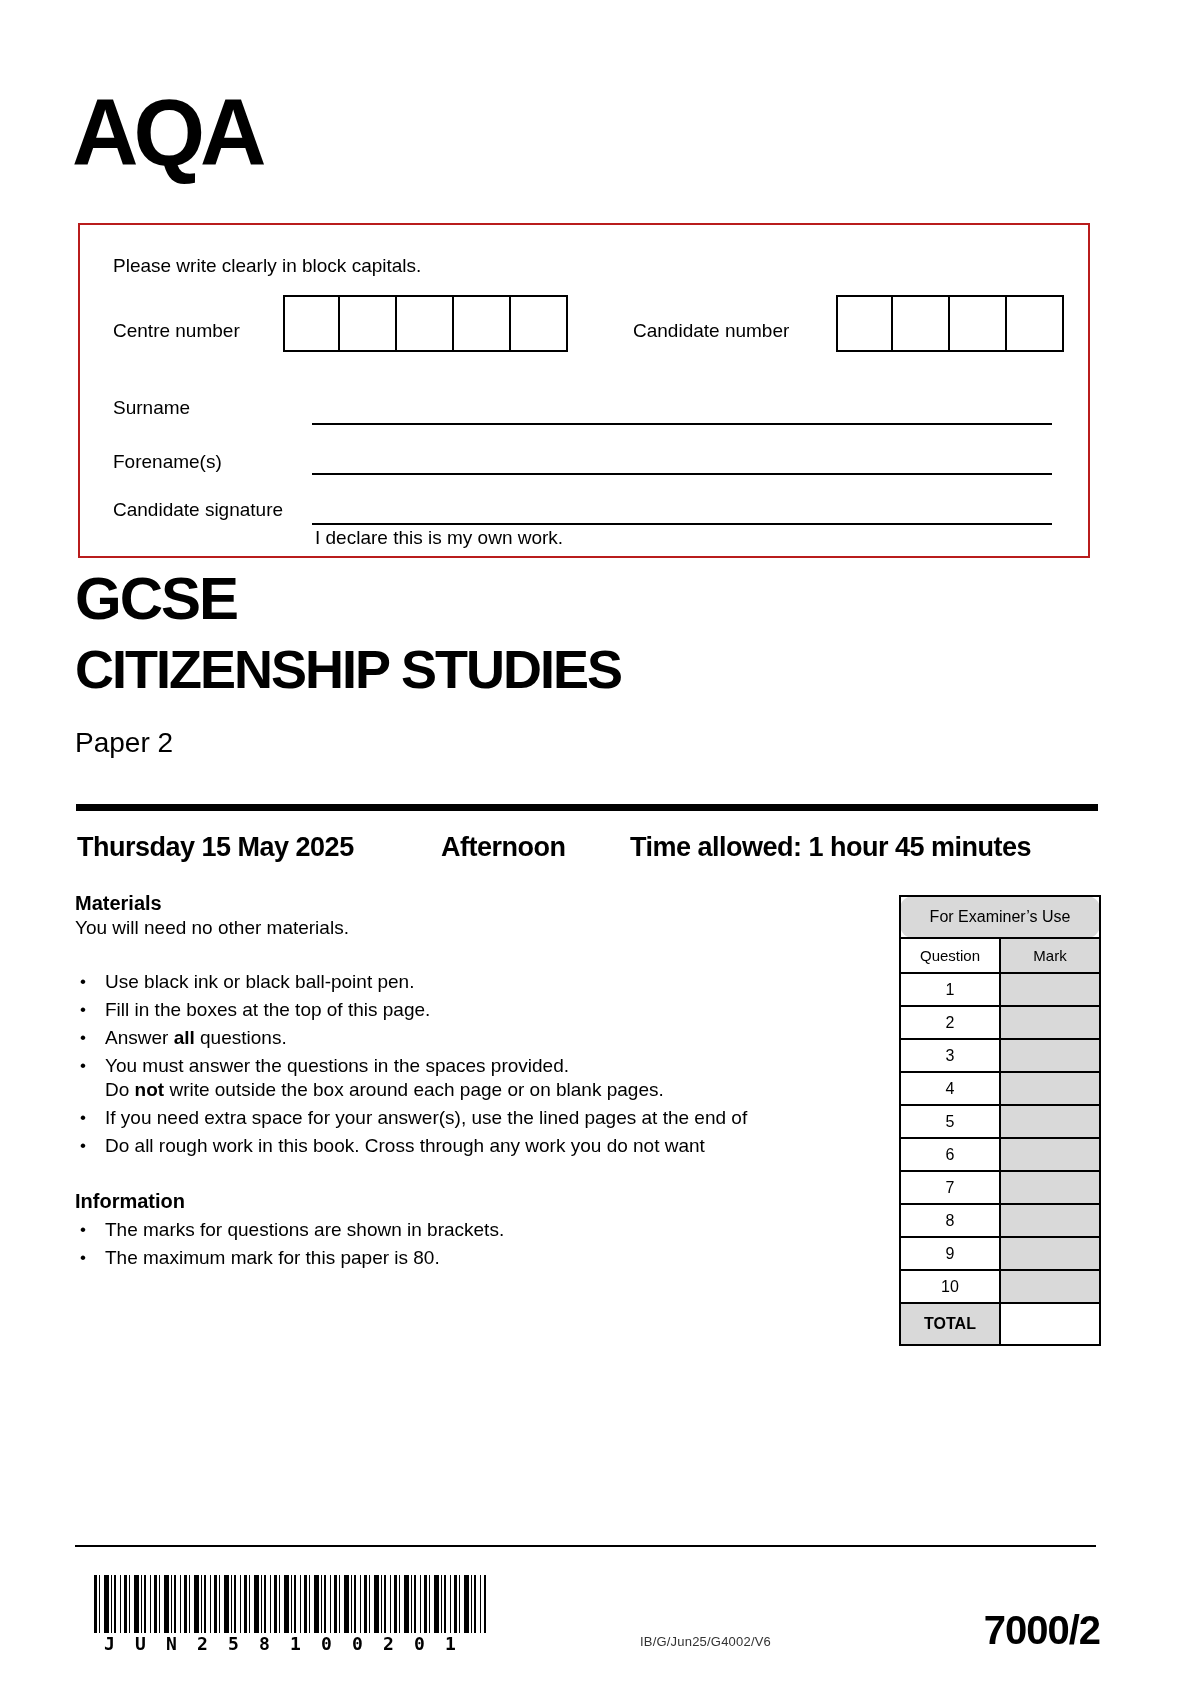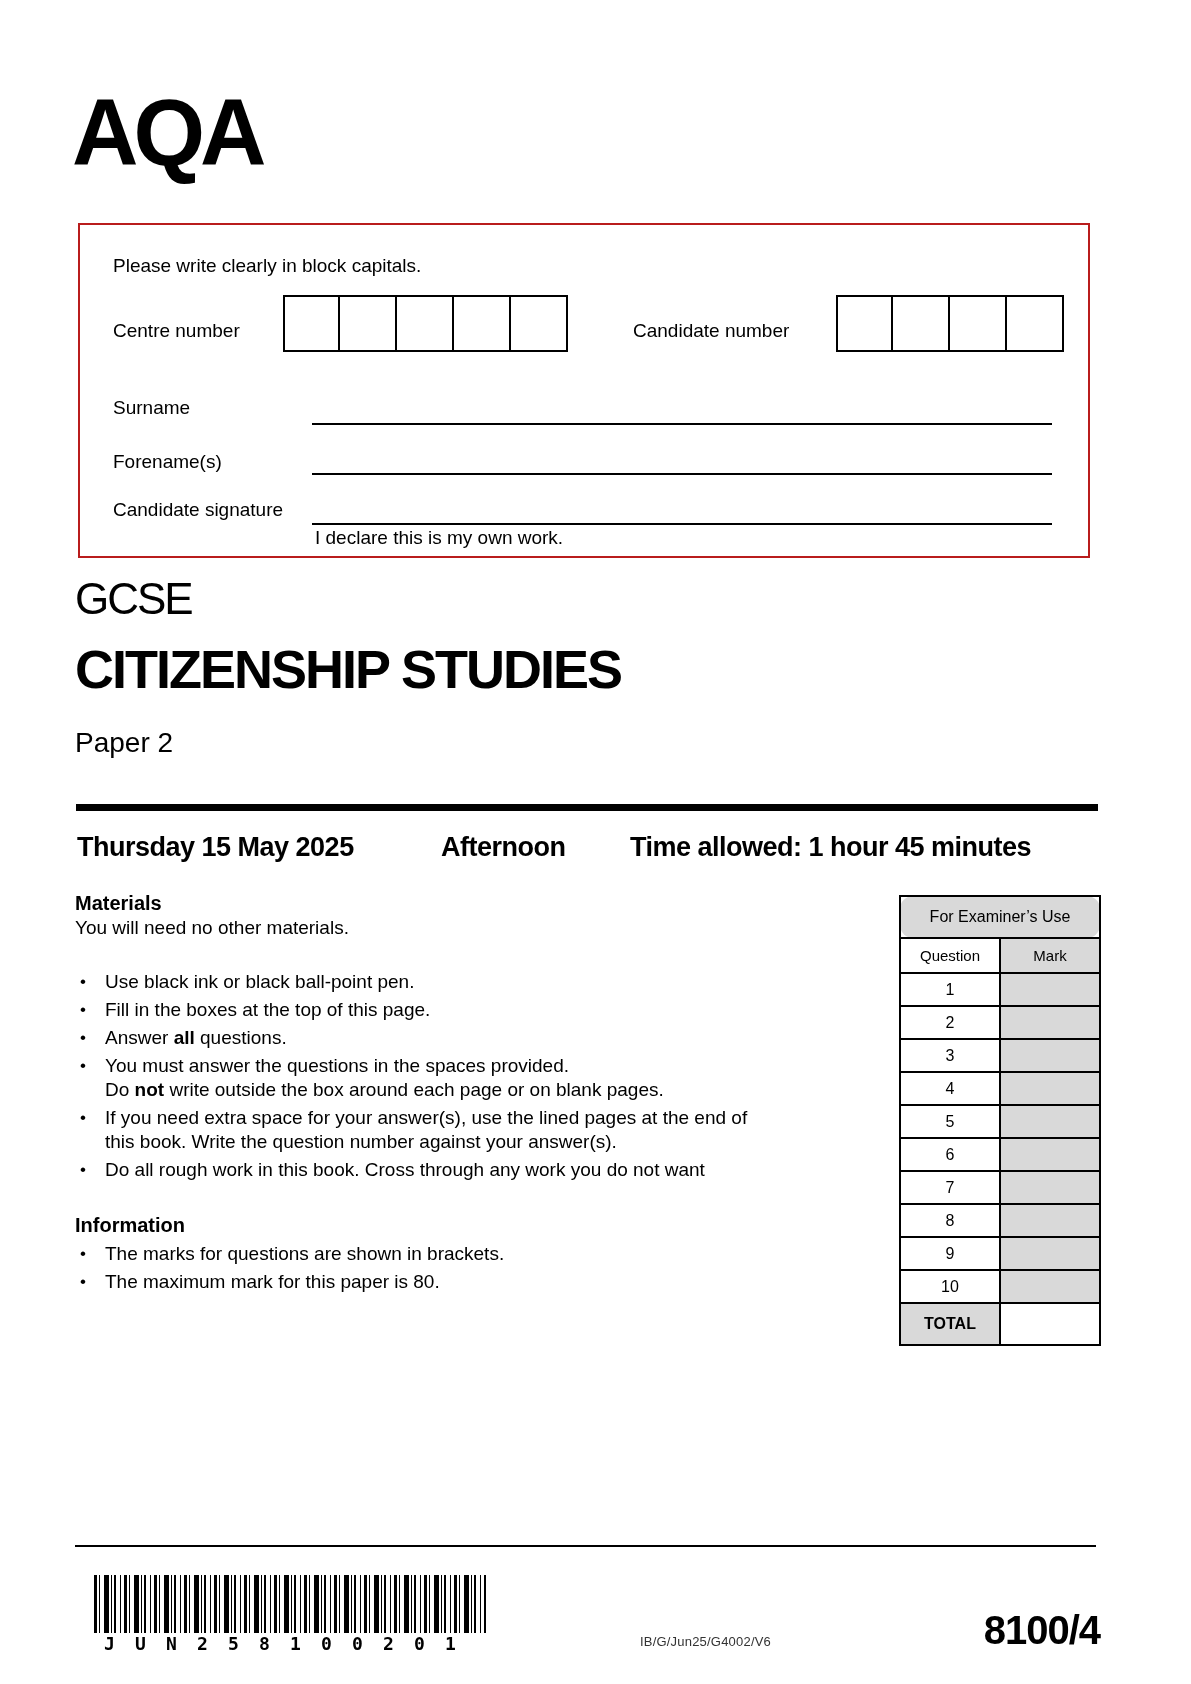--- a/index.html
+++ b/index.html
@@ -17,21 +17,21 @@
   .instruction { position:absolute; left:33px; top:30px; font-size:19px; }
   .cellrow { position:absolute; display:flex; }
   .num-cell { width:57px; height:57px; border:2px solid #000; background:#fff; }
   .num-cell + .num-cell { border-left:none; }
   .centre-cells { left:203px; top:70px; }
   .cand-cells { left:756px; top:70px; }
   .write-line { position:absolute; left:232px; width:740px; height:0; border-bottom:2px solid #000; }
   .decl { position:absolute; left:235px; top:302px; font-size:19px; }
 
   
-  .t-qual    { position:absolute; left:75px; top:568px;  font-size:44px; font-weight:400; letter-spacing:-2px; line-height:62px; }
+  .t-qual    { position:absolute; left:75px; top:568px;  font-size:60px; font-weight:700; letter-spacing:-2px; line-height:62px; }
   .t-subject { position:absolute; left:75px; top:638px;  font-size:54px; font-weight:700; letter-spacing:-2px; line-height:62px; }
   .t-paper   { position:absolute; left:75px; top:726px;  font-size:28px; font-weight:400; line-height:34px; }
 
   .rule-thick { position:absolute; left:76px; top:804px; width:1022px; height:7px; background:#000; }
 
   
   .session { position:absolute; left:75px; top:832px; width:1030px; height:36px; font-size:27px; font-weight:600; letter-spacing:-0.5px; }
   .session span { position:absolute; top:0; white-space:nowrap; }
   .s-date { left:2px; } .s-tod { left:366px; } .s-time { left:555px; }
 
@@ -150,24 +150,20 @@
             </div>
             <div class="b-line">
               <span class="b-marker"></span>
               <span><span>Do </span><span class="bold">not</span><span> write outside the box around each page or on blank pages.</span></span>
             </div>
           </div>
           <div class="b-item">
             <div class="b-line">
               <span class="b-marker">•</span>
               <span><span>If you need extra space for your answer(s), use the lined pages at the end of</span></span>
-            </div>
-            <div class="b-line">
-              <span class="b-marker"></span>
-              <span><span>this book.  Write the question number against your answer(s).</span></span>
             </div>
           </div>
           <div class="b-item">
             <div class="b-line">
               <span class="b-marker">•</span>
               <span><span>Do all rough work in this book.  Cross through any work you do not want</span></span>
             </div>
           </div>
         </div>
     </div>
@@ -263,15 +259,15 @@
       <span>5</span>
       <span>8</span>
       <span>1</span>
       <span>0</span>
       <span>0</span>
       <span>2</span>
       <span>0</span>
       <span>1</span>
     </div>
   <div class="ref-code">IB/G/Jun25/G4002/V6</div>
-  <div class="paper-code">8100/4</div>
+  <div class="paper-code">7000/2</div>
 
 </div>
 
 </body></html>

